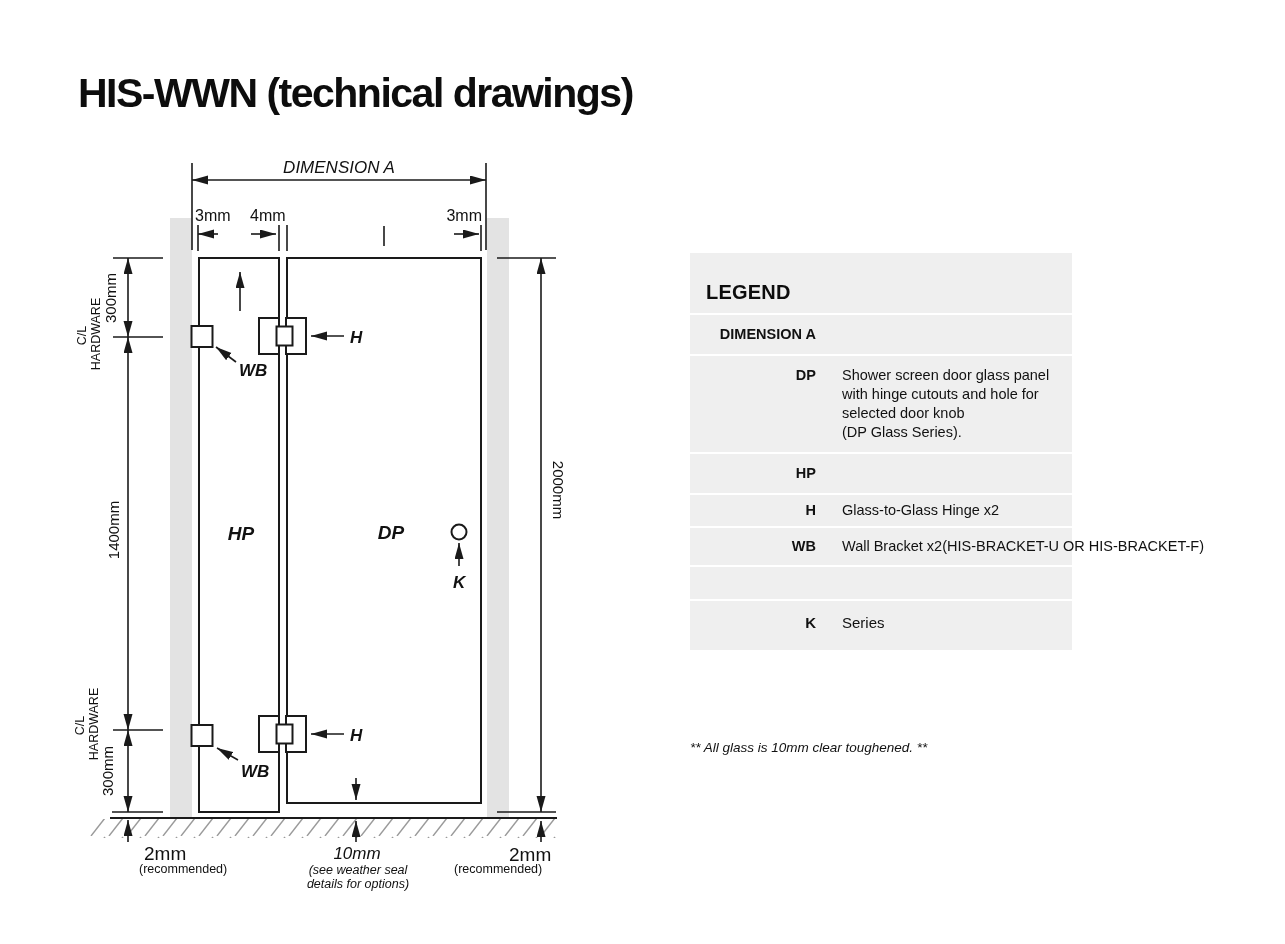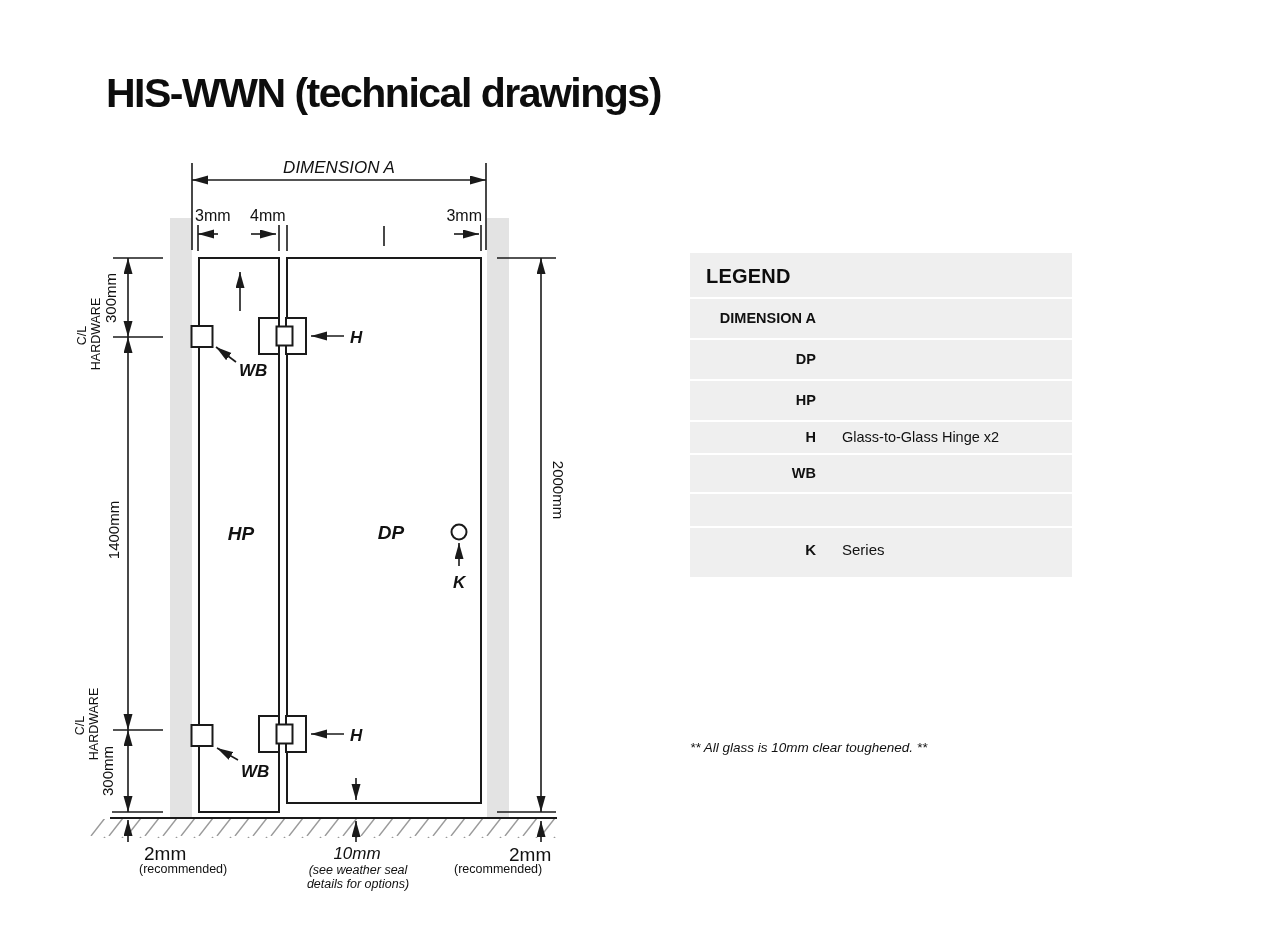--- a/index.html
+++ b/index.html
@@ -10,21 +10,21 @@
     --legend-bg:#efefef;
     --sep:#ffffff;
   }
   *{margin:0;padding:0;box-sizing:border-box;}
   html,body{background:#fff;}
   body{font-family:"Liberation Sans", sans-serif; color:#111;}
   .page{position:relative;width:1285px;height:944px;background:#fff;overflow:hidden;}
 
   .title{
     position:absolute;left:78px;top:70px;
-    font-size:41px;font-weight:bold;letter-spacing:-1.5px;color:#0d0d0d;margin-left:28px;
+    font-size:41px;font-weight:bold;letter-spacing:-1.5px;color:#0d0d0d;
   }
 
   svg.drawing{position:absolute;left:60px;top:150px;width:610px;height:750px;}
   svg .ln{stroke:var(--line);stroke-width:1.6;fill:none;}
   svg .ln2{stroke:var(--line);stroke-width:2;fill:none;}
   svg .shape{fill:#fff;stroke:var(--line);stroke-width:2;}
   svg text{fill:#111;}
   .t-dima{font:italic 17px "Liberation Sans",sans-serif;}
   .t-dim{font:16px "Liberation Sans",sans-serif;}
   .t-rot{font:15px "Liberation Sans",sans-serif;}
@@ -36,21 +36,21 @@
   .t-it{font:italic 17px "Liberation Sans",sans-serif;}
   .t-it-sm{font:italic 12.5px "Liberation Sans",sans-serif;}
 
   .legend{
     position:absolute;left:690px;top:253px;width:382px;
     background:var(--legend-bg);
     padding:0 0 2px 0;
   }
   .legend-title{
     font-size:20px;font-weight:bold;letter-spacing:0.2px;
-    padding:12px 16px 9px 16px;color:#0d0d0d;
+    padding:28px 16px 9px 16px;color:#0d0d0d;
   }
   .legend-row{
     display:grid;grid-template-columns:110px 1fr;column-gap:26px;
     padding:10px 12px 10px 16px;
     border-top:2px solid var(--sep);
     font-size:14.5px;line-height:19px;
   }
   .legend-row .term{font-weight:bold;text-align:right;white-space:nowrap;}
   .legend-row .desc{white-space:pre-line;}
   .row-h{padding:6px 12px 6px 16px;}
@@ -211,30 +211,35 @@
   </svg>
 
   <div class="legend">
     <div class="legend-title">LEGEND</div>
 
     <div class="legend-row">
       <div class="term">DIMENSION A</div>
     </div>
     <div class="legend-row">
       <div class="term">DP</div>
+      <div class="desc">Shower screen door glass panel
+with hinge cutouts and hole for
+selected door knob
+(DP Glass Series).</div>
     </div>
     <div class="legend-row">
       <div class="term">HP</div>
     </div>
     <div class="legend-row row-h">
       <div class="term">H</div>
       <div class="desc">Glass-to-Glass Hinge x2</div>
     </div>
     <div class="legend-row row-wb">
       <div class="term">WB</div>
+      <div class="desc">Wall Bracket x2(HIS-BRACKET-U OR HIS-BRACKET-F)</div>
     </div>
     <div class="legend-row row-empty">
       <div class="term"></div>
       <div class="desc"></div>
     </div>
     <div class="legend-row row-k">
       <div class="term">K</div>
       <div class="desc">Series</div>
     </div>
   </div>

